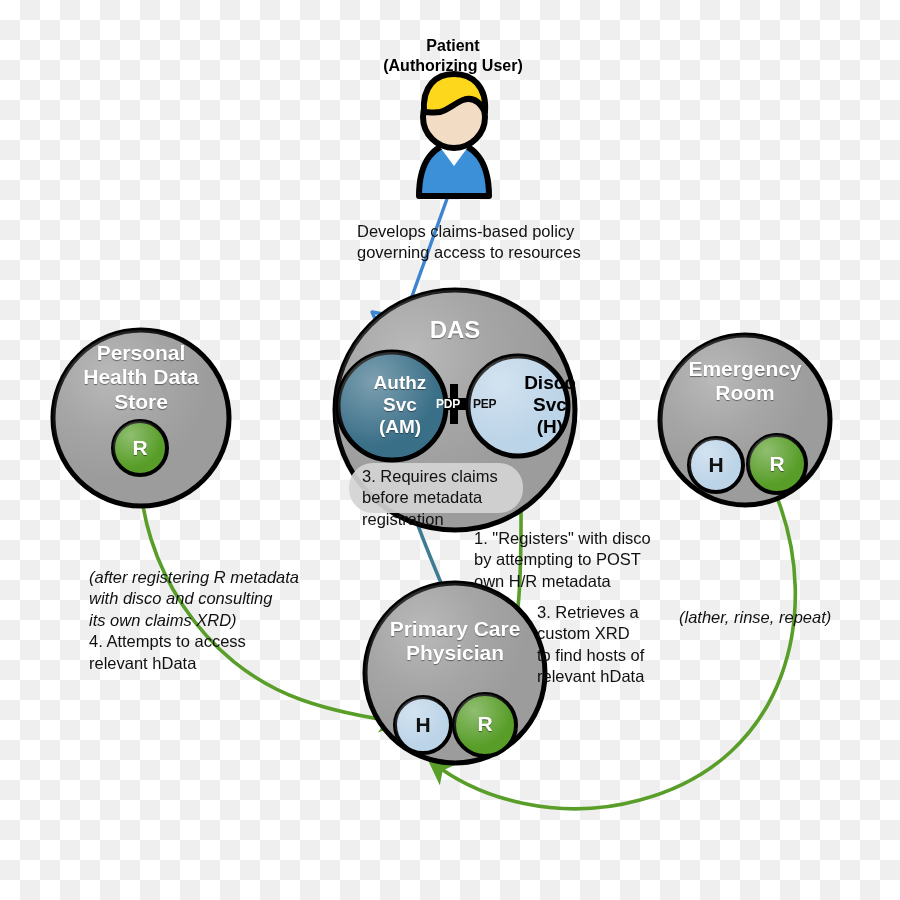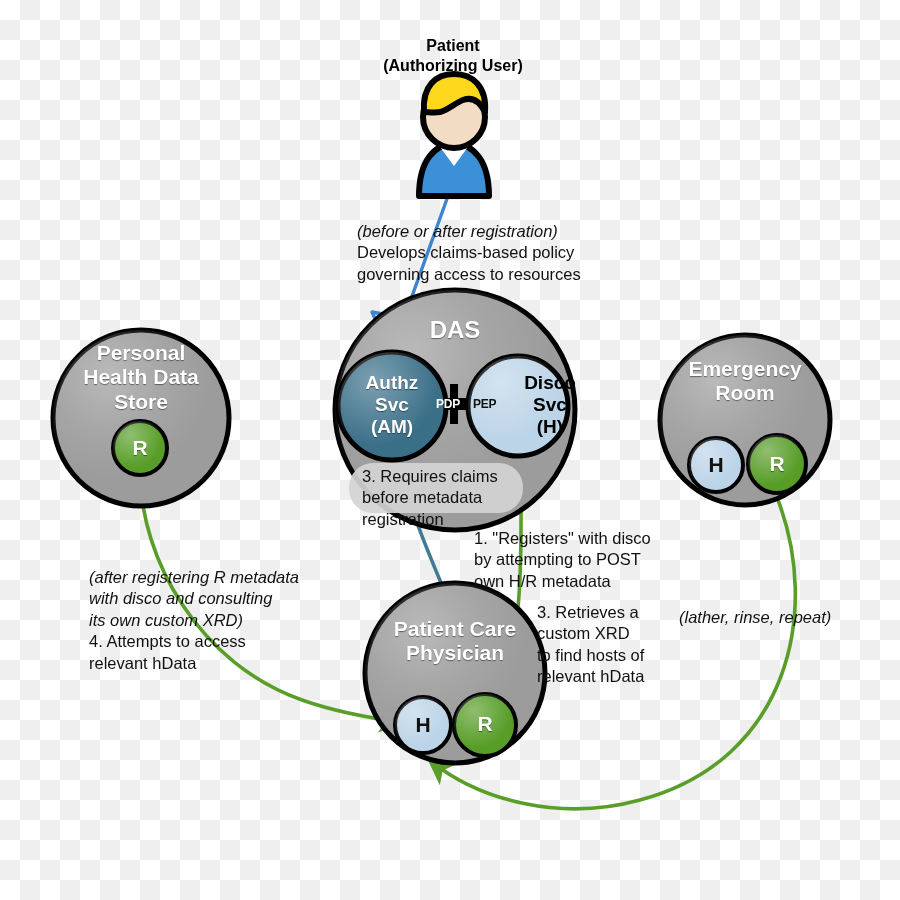--- a/index.html
+++ b/index.html
@@ -151,28 +151,27 @@
                C481,104 474,96 463,100 C455,103 448,110 440,112 C434,113 428,112 424,112 Z" fill="#fdd71c" stroke="#000" stroke-width="6" stroke-linejoin="round"></path>
     </g>
   </svg>
 
   <div class="lbl title-text" style="left:303px;top:36px;width:300px;">
     <div>Patient</div>
     <div>(Authorizing User)</div>
   </div>
 
   <div class="lbl note" style="left:357px;top:221px;width:250px;">
-    <div class="it">(before or after registration)</div>
     <div>Develops claims-based policy</div>
     <div>governing access to resources</div>
   </div>
 
   <div class="nodetext das" style="left:405px;top:316px;width:100px;">DAS</div>
 
-  <div class="nodetext svc" style="left:342px;top:372px;width:100px;">
+  <div class="nodetext svc" style="left:342px;top:372px;width:100px;padding-left:8px;">
     <div>Authz</div>
     <div>Svc</div>
     <div>(AM)</div>
   </div>
 
   <div class="nodetext svc dark" style="left:468px;top:372px;width:100px;">
     <div>Disco</div>
     <div>Svc</div>
     <div>(H)</div>
   </div>
@@ -194,21 +193,21 @@
   <div class="nodetext rh" style="left:115px;top:436px;width:50px;">R</div>
 
   <div class="nodetext big" style="left:665px;top:357px;width:160px;">
     <div>Emergency</div>
     <div>Room</div>
   </div>
   <div class="nodetext rh onlight" style="left:691px;top:453px;width:50px;">H</div>
   <div class="nodetext rh" style="left:752px;top:452px;width:50px;">R</div>
 
   <div class="nodetext big" style="left:375px;top:617px;width:160px;">
-    <div>Patient Care</div>
+    <div>Primary Care</div>
     <div>Physician</div>
   </div>
   <div class="nodetext rh onlight" style="left:398px;top:713px;width:50px;">H</div>
   <div class="nodetext rh" style="left:460px;top:712px;width:50px;">R</div>
 
   <div class="lbl note" style="left:474px;top:528px;width:195px;">
     <div>1. "Registers" with disco</div>
     <div>by attempting to POST</div>
     <div>own H/R metadata</div>
   </div>
@@ -216,20 +215,20 @@
   <div class="lbl note" style="left:537px;top:602px;width:160px;">
     <div>3. Retrieves a</div>
     <div>custom XRD</div>
     <div>to find hosts of</div>
     <div>relevant hData</div>
   </div>
 
   <div class="lbl note" style="left:89px;top:567px;width:230px;">
     <div class="it">(after registering R metadata</div>
     <div class="it">with disco and consulting</div>
-    <div class="it">its own custom XRD)</div>
+    <div class="it">its own claims XRD)</div>
     <div>4. Attempts to access</div>
     <div>relevant hData</div>
   </div>
 
   <div class="lbl note-i" style="left:679px;top:607px;width:200px;">(lather, rinse, repeat)</div>
 
 </div>
 
 </body></html>

